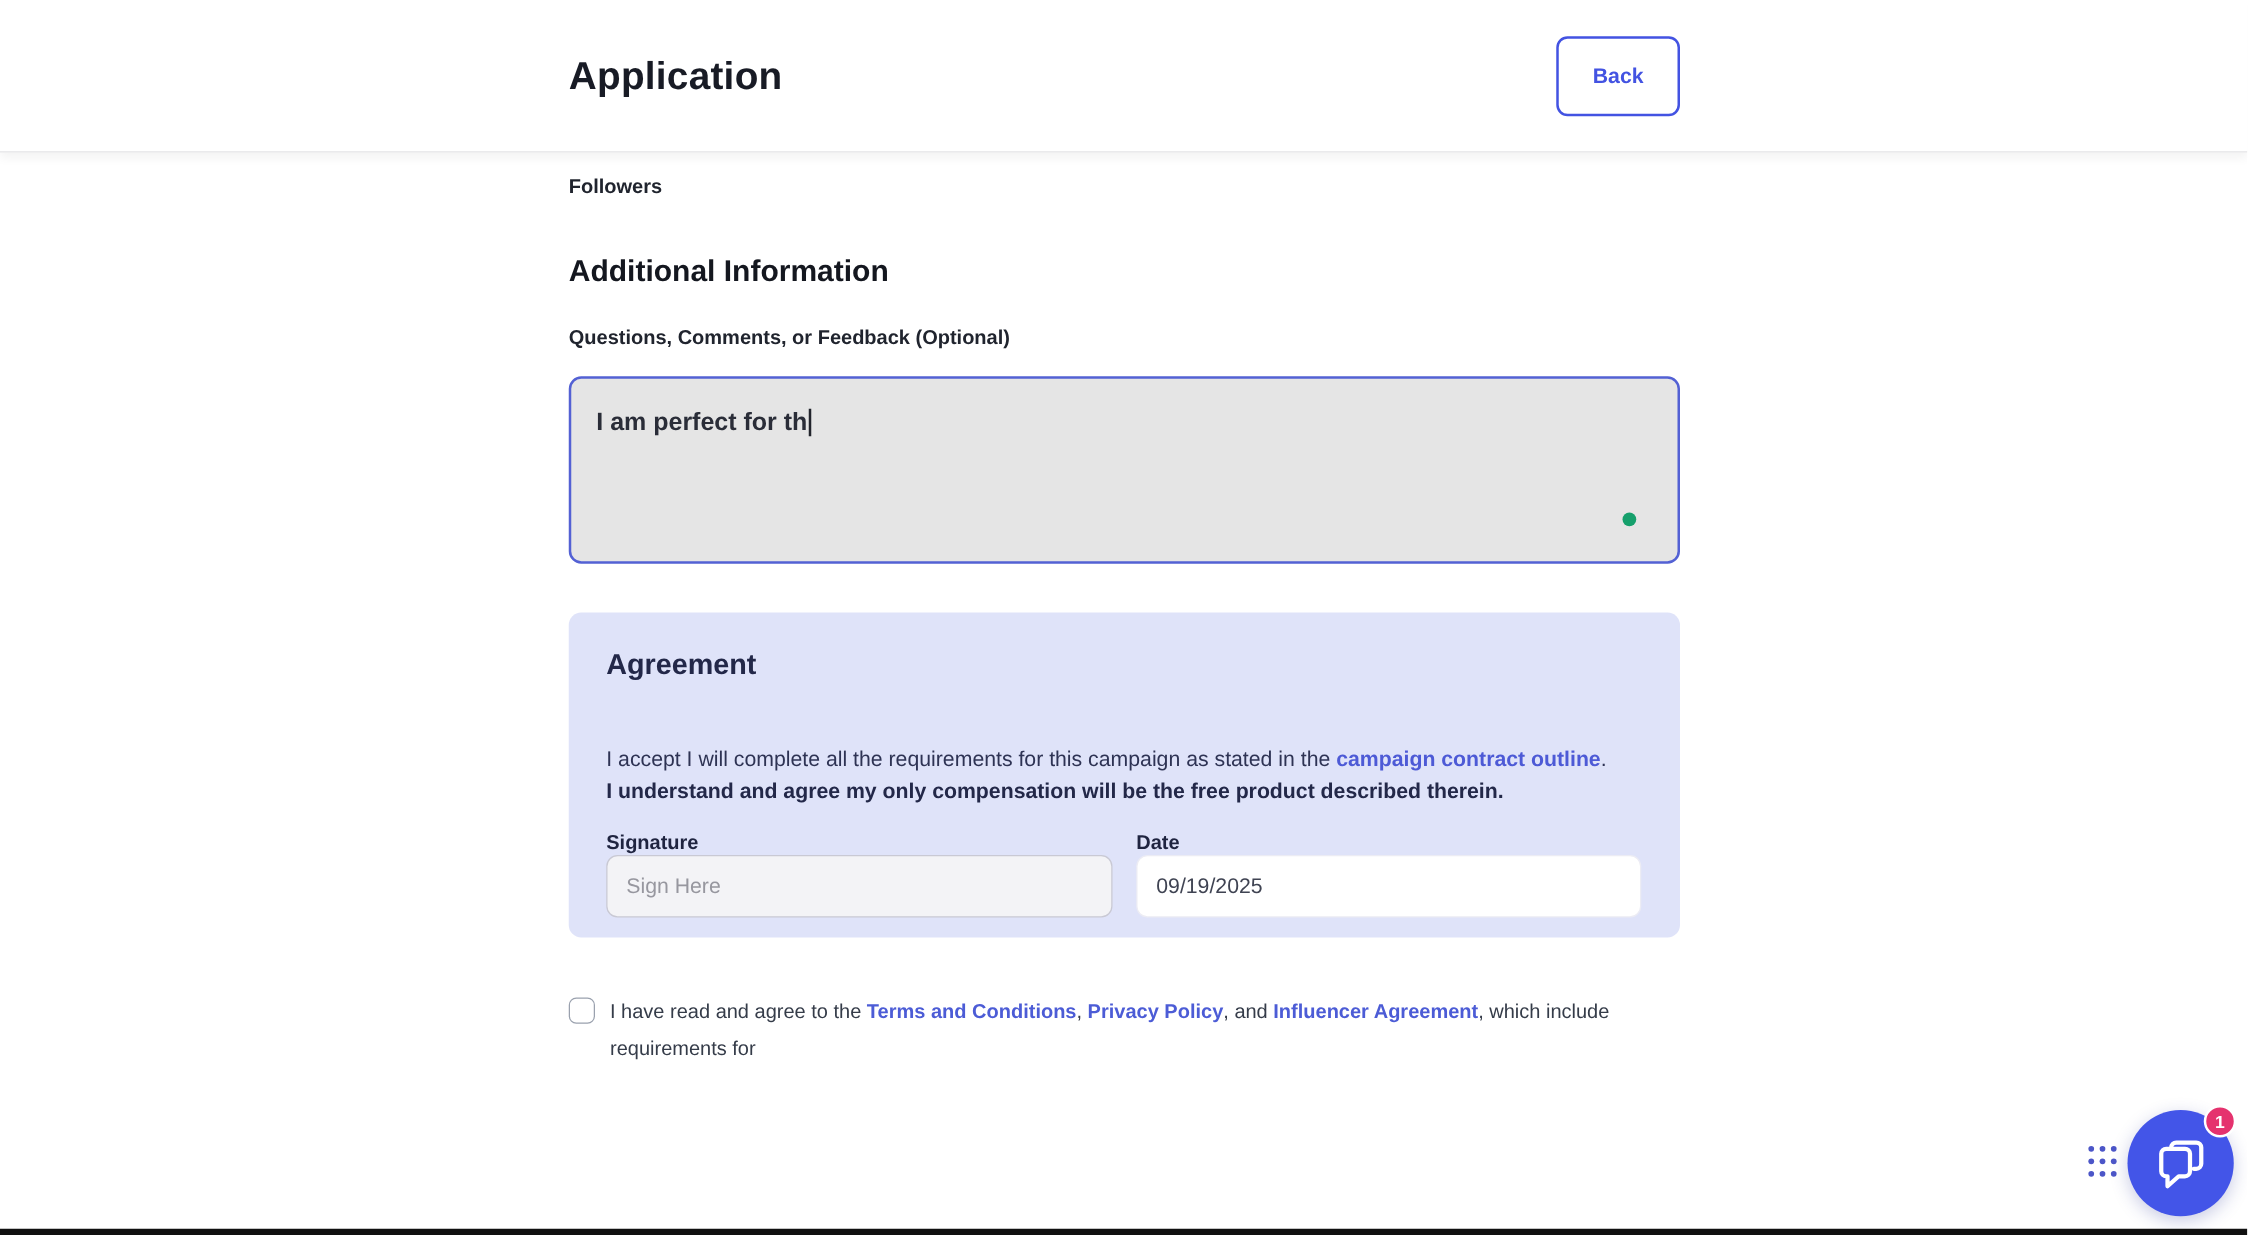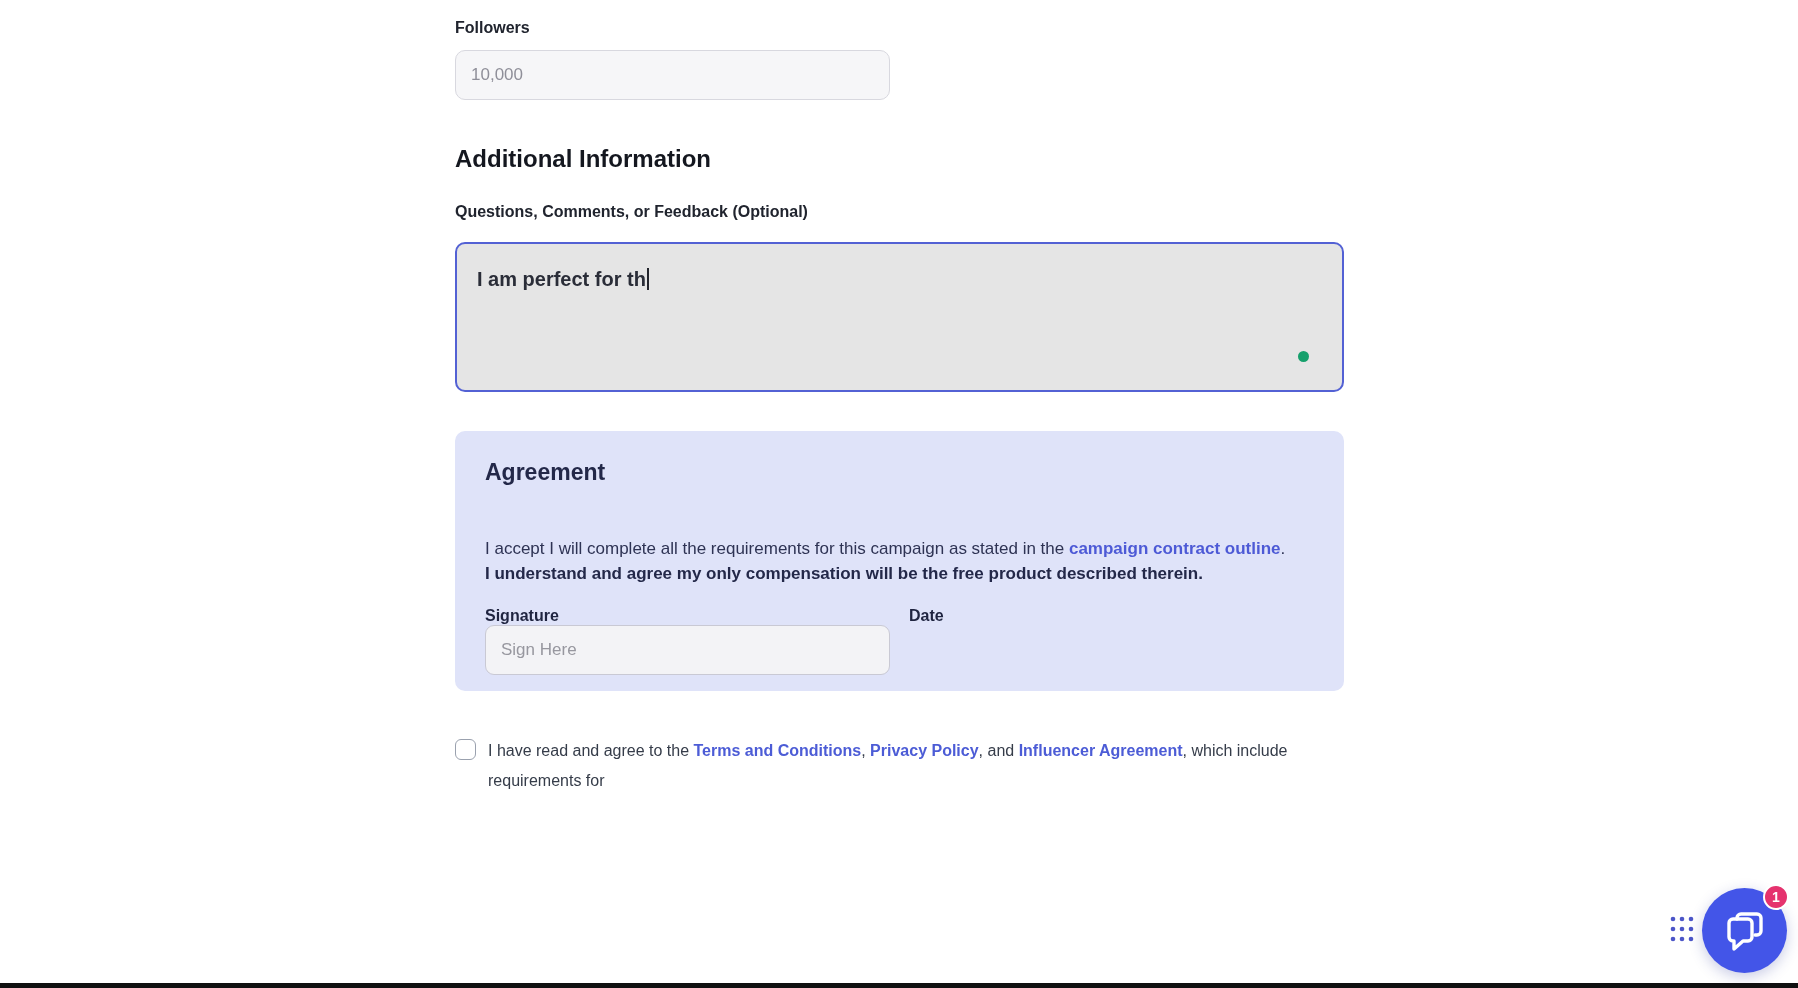--- a/index.html
+++ b/index.html
@@ -72,25 +72,30 @@
   .chat-badge { position:absolute; top:-4px; right:-2px; width:26px; height:26px;
               border-radius:50%; background:#e5326e; border:2px solid #fff;
               color:#fff; font-size:14px; font-weight:700;
               display:flex; align-items:center; justify-content:center; }
 </style>
 </head>
 <body>
 
 <div class="page">
 
+  <header class="header">
+    <div class="header-inner">
+      <h1 class="page-title">Application</h1>
+      <button class="back-btn">Back</button>
+    </div>
+  </header>
 
   <main class="container">
 
     <label class="field-label">Followers</label>
-    <input class="followers-input" type="text" placeholder="10,000" style="">
 
     <h2 class="section-heading">Additional Information</h2>
 
     <label class="field-label feedback-label">Questions, Comments, or Feedback (Optional)</label>
 
     <div class="feedback-box">
       <span>I am perfect for th</span><span class="caret"></span>
       <span class="grammarly-dot"></span>
     </div>
 
@@ -104,20 +109,21 @@
         <strong>I understand and agree my only compensation will be the free product described therein.</strong>
       </p>
 
       <div class="sig-row">
         <div class="sig-col">
           <label>Signature</label>
           <input class="sig-input" type="text" placeholder="Sign Here" style="">
         </div>
         <div class="date-col">
           <label>Date</label>
+          <input class="date-input" type="text" value="09/19/2025" style="">
         </div>
       </div>
     </section>
 
     <div class="consent-row">
       <span class="checkbox"></span>
       <p class="consent-text">
         <span>I have read and agree to the </span><a>Terms and Conditions</a><span>, </span><a>Privacy Policy</a><span>, and </span><a>Influencer Agreement</a><span>, which include requirements for</span><br>
         
       </p>

